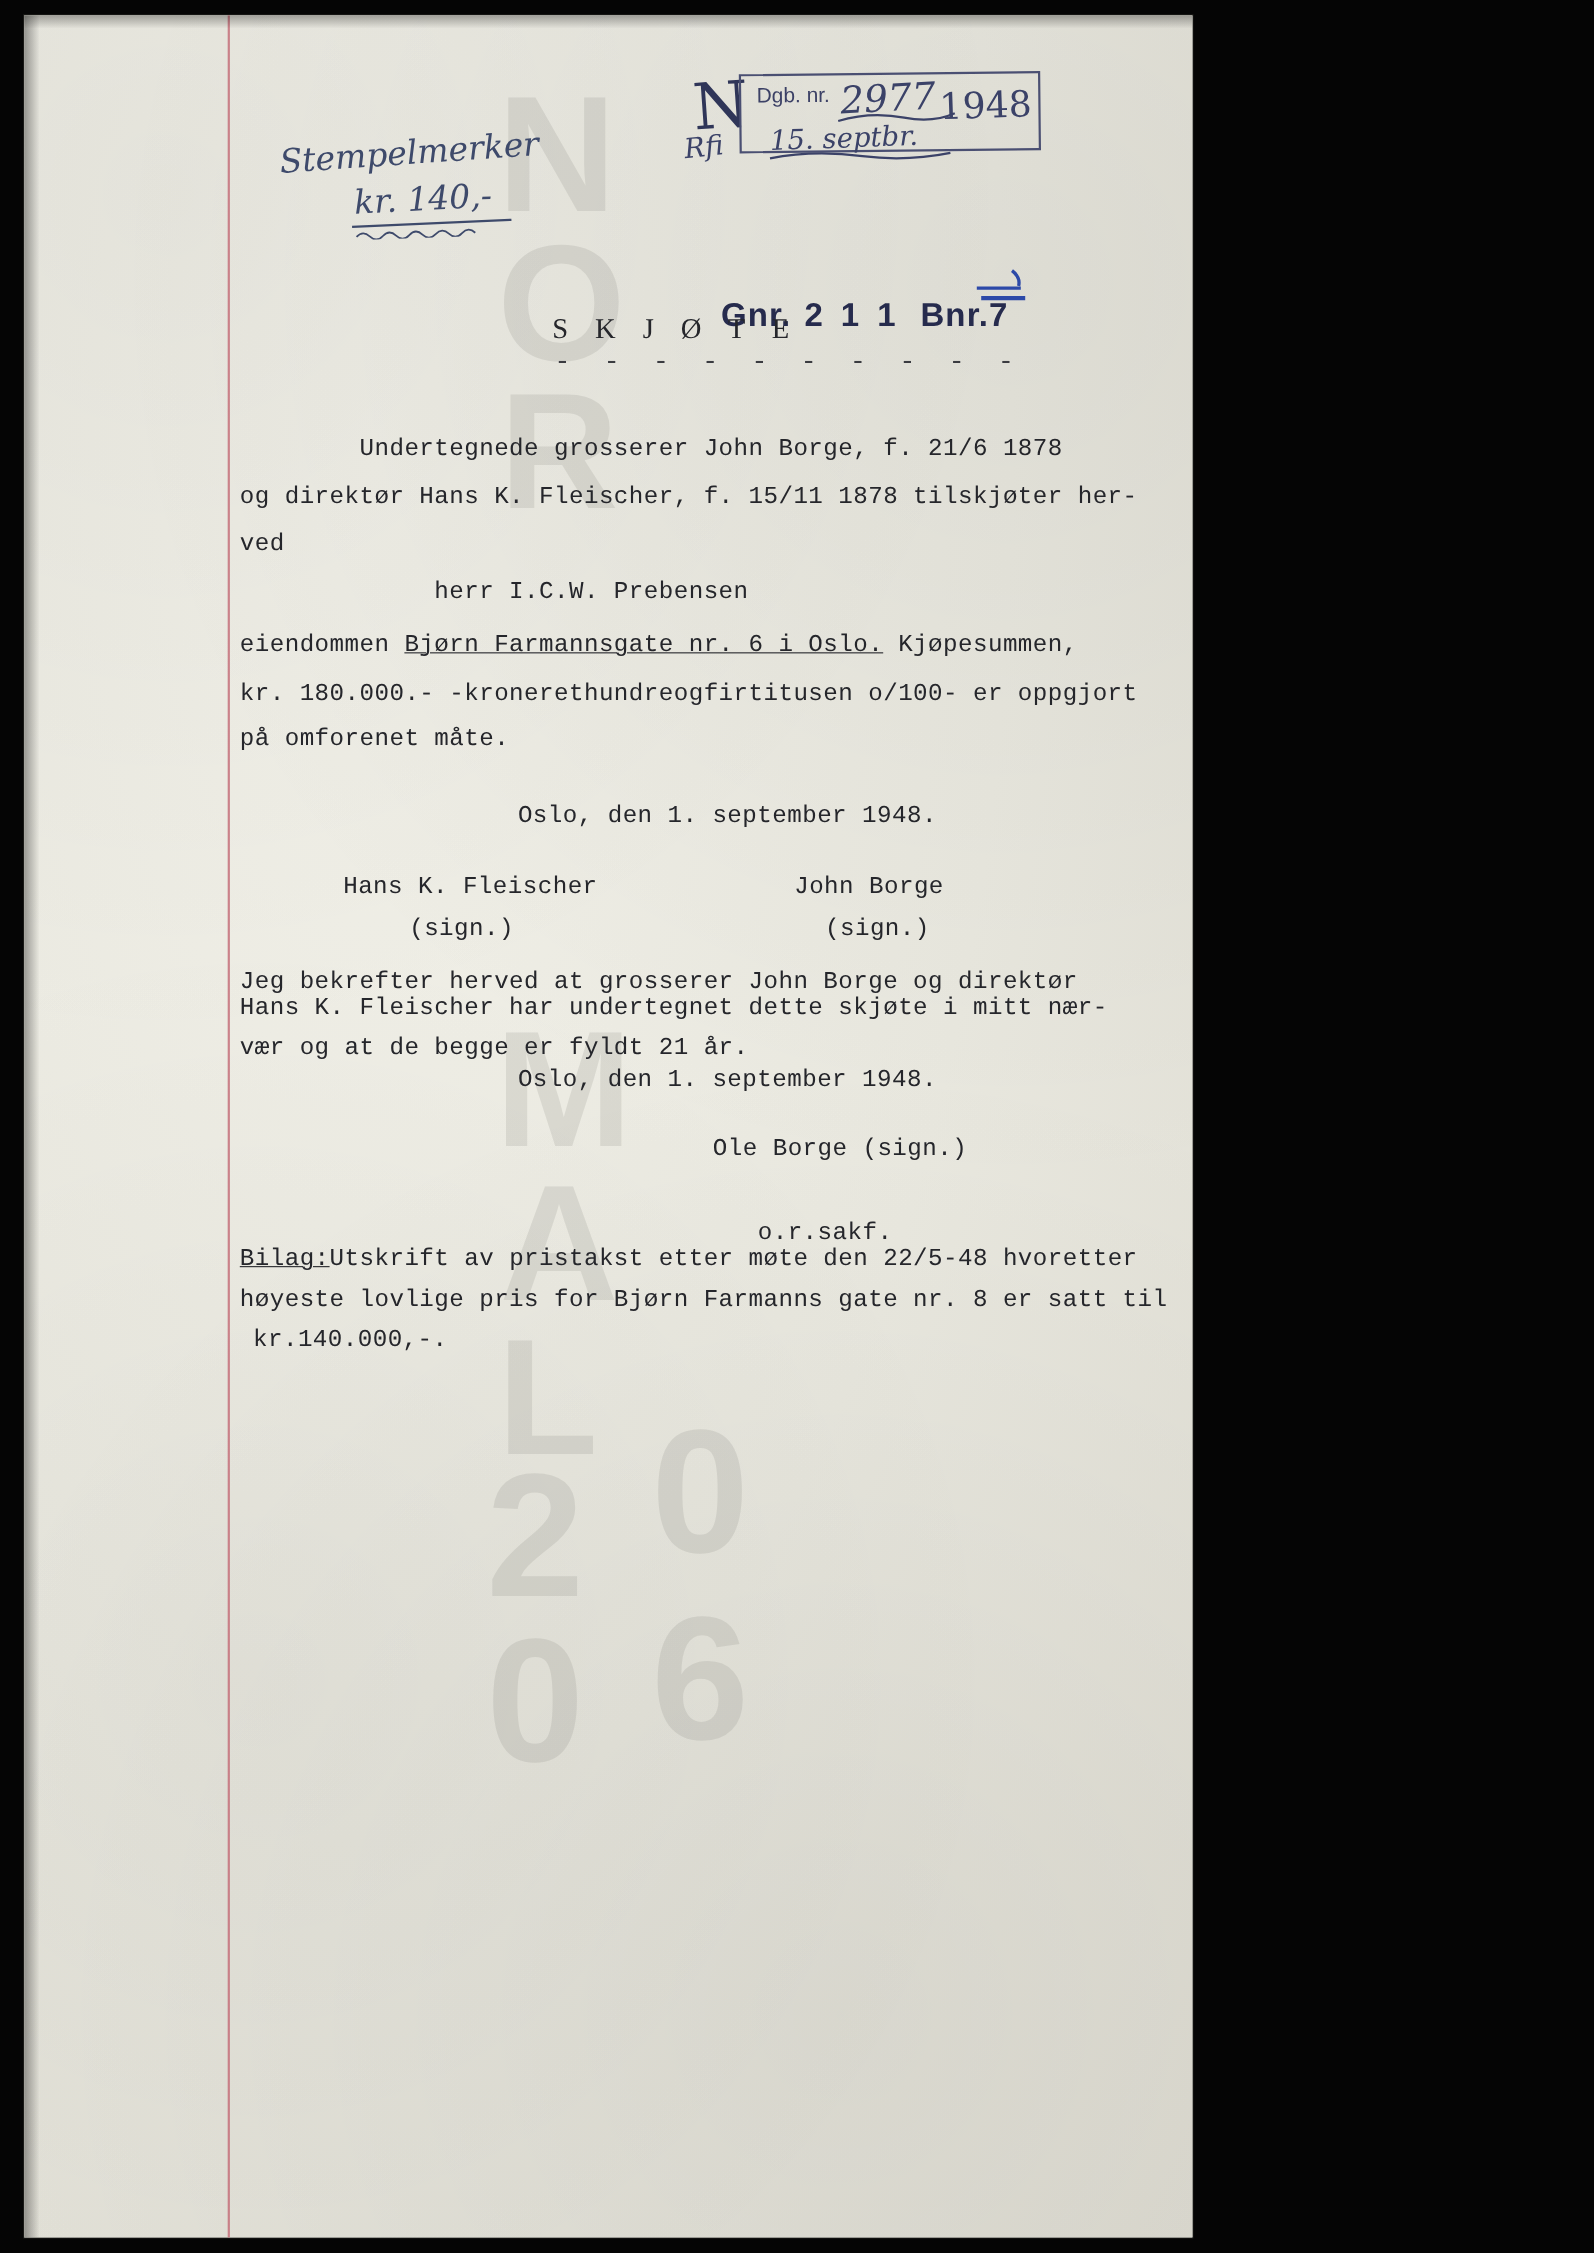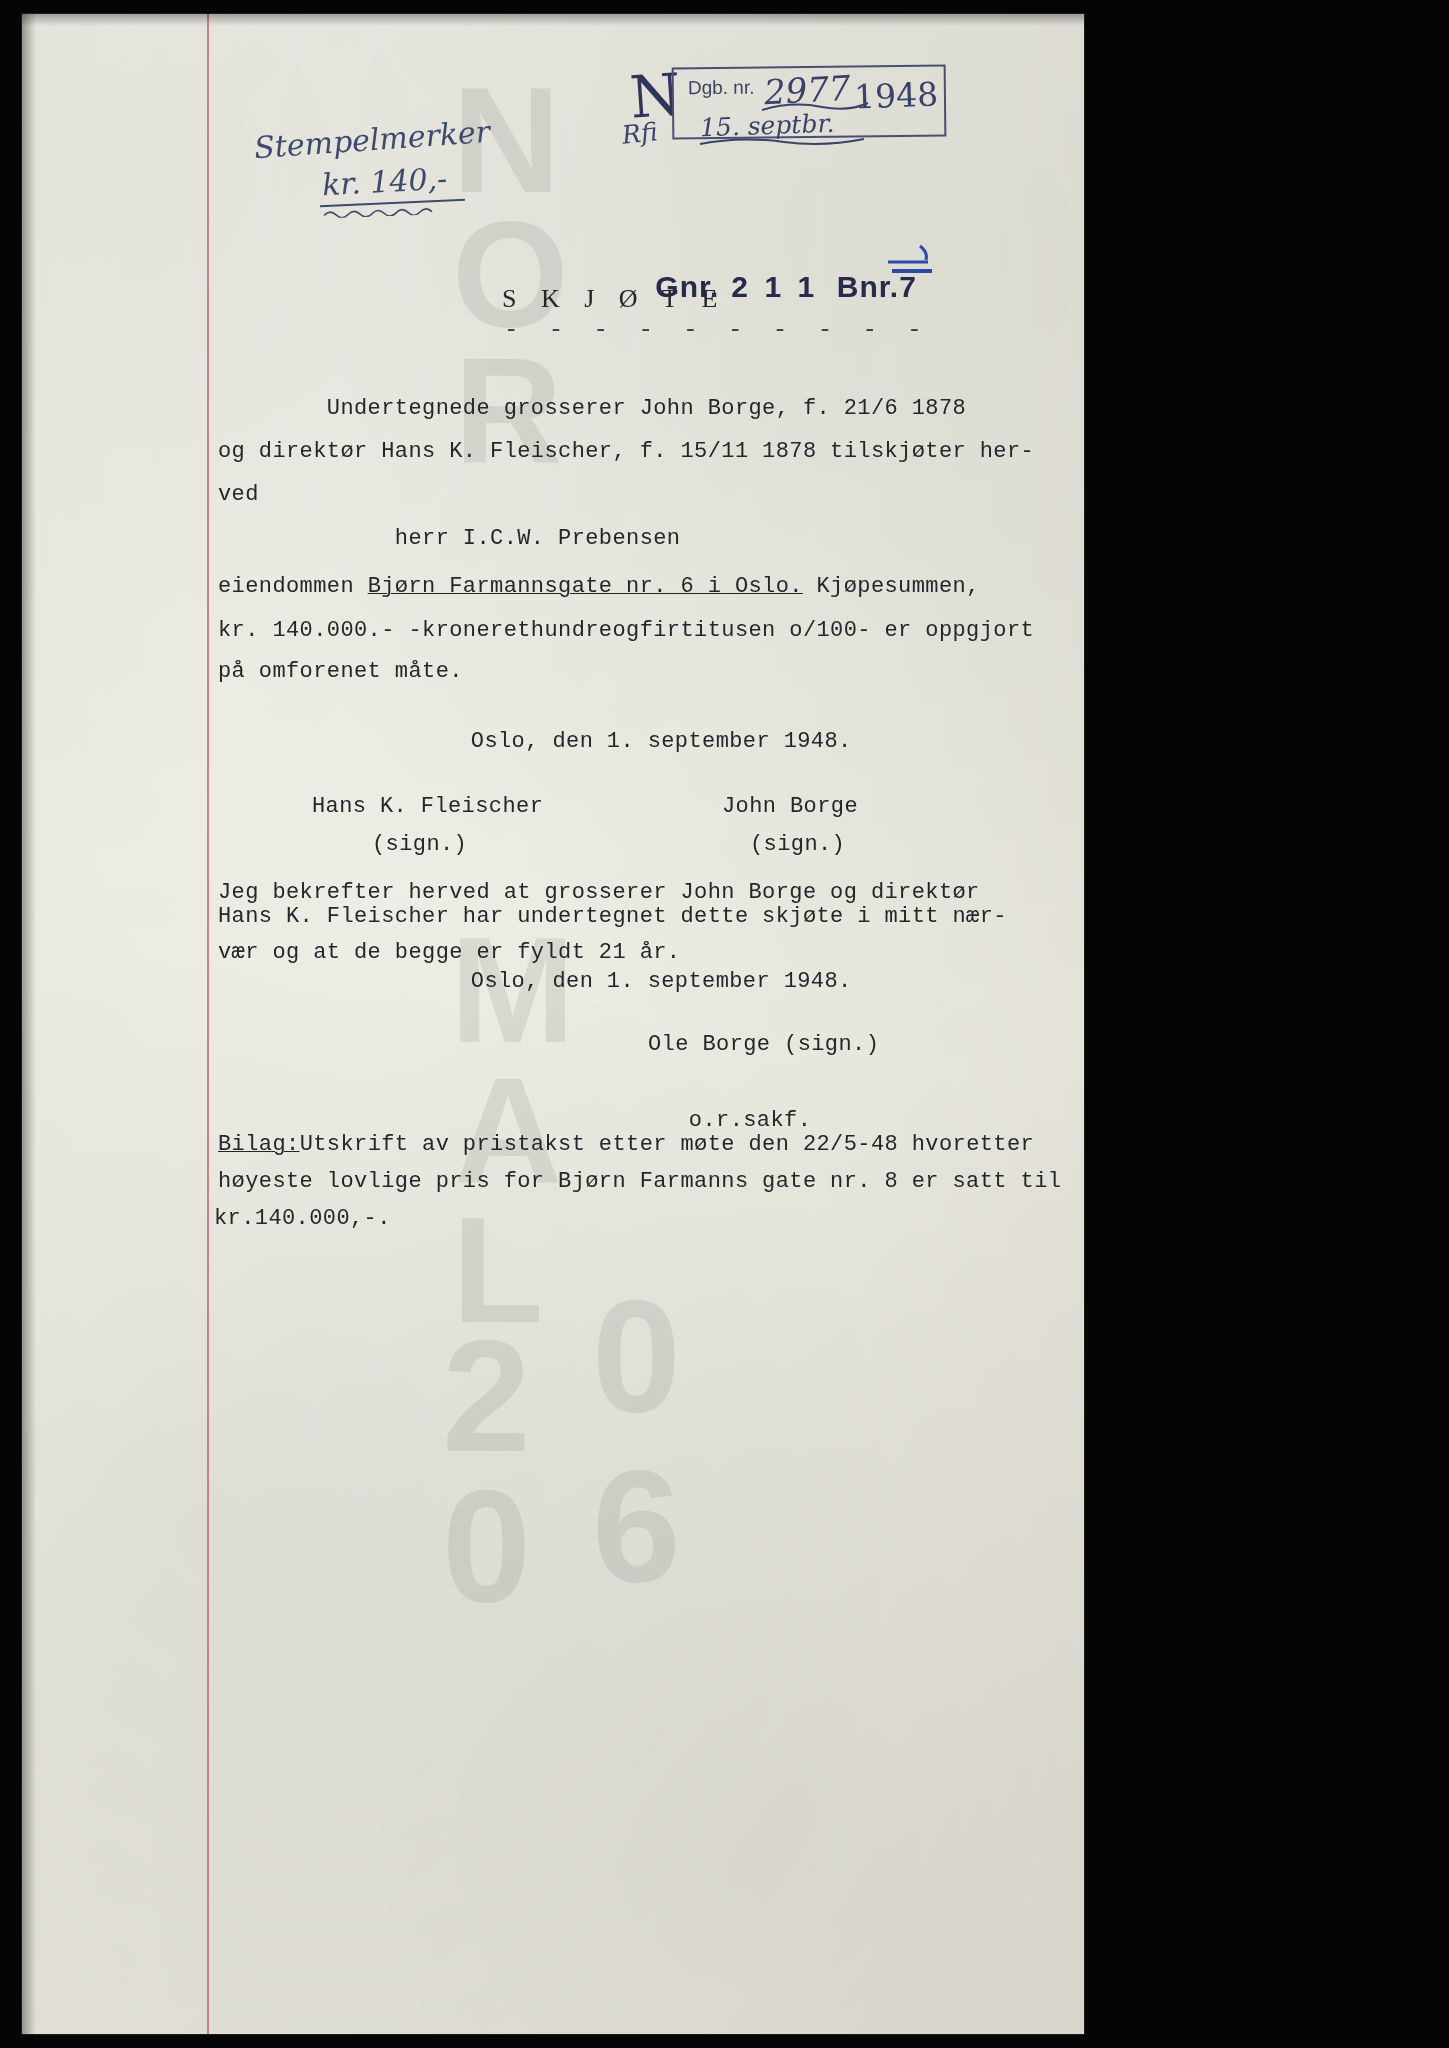--- a/index.html
+++ b/index.html
@@ -322,38 +322,38 @@
   <div id="doc-title-rule">- - - - - - - - - -</div>
 
   <div class="tw" style="left:196px; top:382px;">        Undertegnede grosserer John Borge, f. 21/6 1878</div>
   <div class="tw" style="left:196px; top:425px;">og direktør Hans K. Fleischer, f. 15/11 1878 tilskjøter her-</div>
   <div class="tw" style="left:196px; top:468px;">ved</div>
 
   <div class="tw" style="left:196px; top:512px;">             herr I.C.W. Prebensen</div>
 
   <div class="tw" style="left:196px; top:560px;"><span>eiendommen </span><span class="ul">Bjørn Farmannsgate nr. 6 i Oslo.</span><span> Kjøpesummen,</span></div>
 
-  <div class="tw" style="left:196px; top:604px;">kr. 140.000.- -kronerethundreogfirtitusen o/100- er oppgjort</div>
+  <div class="tw" style="left:196px; top:604px;">kr. 180.000.- -kronerethundreogfirtitusen o/100- er oppgjort</div>
   <div class="tw" style="left:196px; top:645px;">på omforenet måte.</div>
 
   <div class="tw" style="left:340px; top:715px;">        Oslo, den 1. september 1948.</div>
 
   <div class="tw" style="left:290px; top:780px;">Hans K. Fleischer</div>
   <div class="tw" style="left:350px; top:818px;">(sign.)</div>
   <div class="tw" style="left:700px; top:780px;">John Borge</div>
   <div class="tw" style="left:728px; top:818px;">(sign.)</div>
 
   <div class="tw" style="left:196px; top:890px;">Hans K. Fleischer har undertegnet dette skjøte i mitt nær-</div>
   <div class="tw" style="left:196px; top:866px;">Jeg bekrefter herved at grosserer John Borge og direktør</div>
   <div class="tw" style="left:196px; top:914px;margin-top:12px;">vær og at de begge er fyldt 21 år.</div>
 
   <div class="tw" style="left:340px; top:955px;">        Oslo, den 1. september 1948.</div>
 
   <div class="tw" style="left:490px; top:1018px;">          Ole Borge (sign.)</div>
   <div class="tw" style="left:490px; top:1062px;margin-top:32px;">             o.r.sakf.</div>
 
   <div class="tw" style="left:196px; top:1118px;"><span class="ul">Bilag:</span><span>Utskrift av pristakst etter møte den 22/5-48 hvoretter</span></div>
   <div class="tw" style="left:196px; top:1155px;">høyeste lovlige pris for Bjørn Farmanns gate nr. 8 er satt til</div>
-  <div class="tw" style="left:192px; top:1192px;">kr.140.000,-.</div>
+  <div class="tw" style="left:208px; top:1192px;">kr.140.000,-.</div>
 </div>
 
 <div class="shadow-edge-left"></div>
 <div class="shadow-edge-top"></div>
 
 </body></html>

